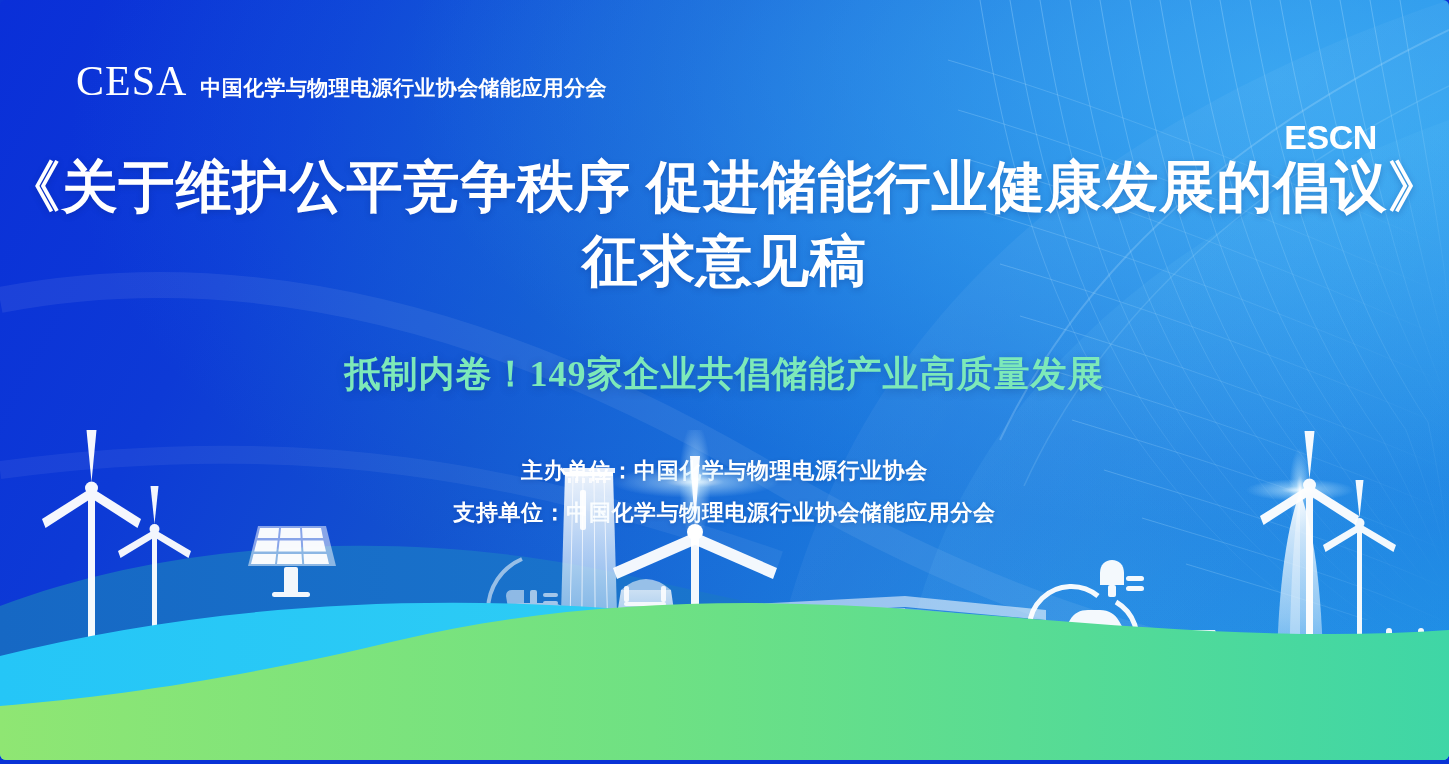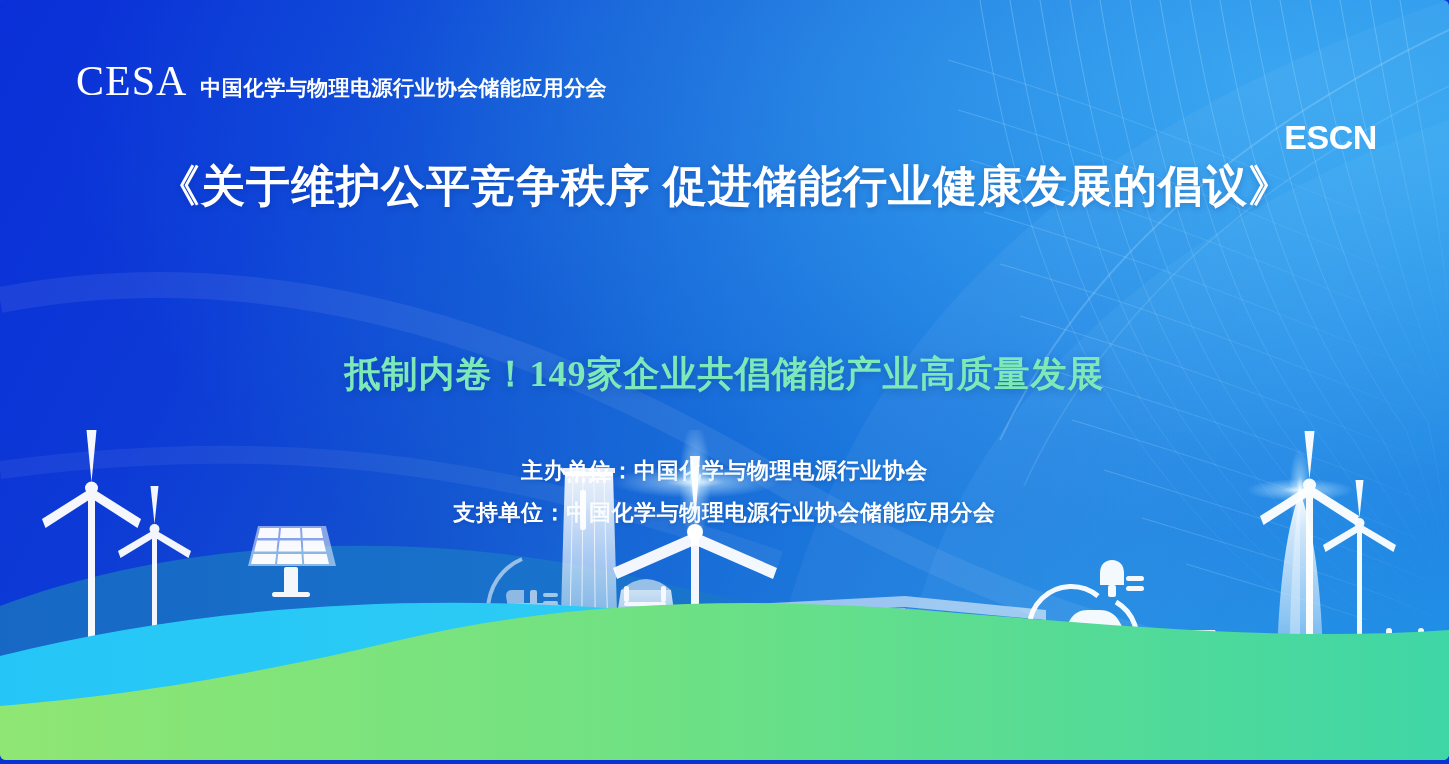--- a/index.html
+++ b/index.html
@@ -40,21 +40,21 @@
     margin-top:48px;
   }
   .escn-en{font-size:34px;font-weight:700;color:#fff;letter-spacing:-.4px;
     font-family:"Liberation Sans","DejaVu Sans",sans-serif;}
   .escn-cn{font-size:31px;font-weight:700;color:#fff;letter-spacing:.5px;margin-left:3px;}
 
   
   .headline{
     position:absolute;left:0;right:0;top:150px;text-align:center;
     font-family:"Liberation Serif","DejaVu Serif",serif;
-    color:#fff;font-weight:700;font-size:44px;line-height:74px;
+    color:#fff;font-weight:700;font-size:56px;line-height:74px;
     letter-spacing:1px;
     text-shadow:0 2px 6px rgba(4,30,110,.25);
   }
   .headline .l2{display:block;}
 
   .subhead{
     position:absolute;left:0;right:0;top:350px;text-align:center;
     font-family:"Liberation Serif","DejaVu Serif",serif;
     font-weight:700;font-size:36px;letter-spacing:1px;
     color:#7de9b9;
@@ -152,20 +152,21 @@
       <div class="cesa-cn">中国化学与物理电源行业协会储能应用分会</div>
     </div>
   </div>
 
   <div class="logo-right">
     <span class="escn-en">ESCN</span>
   </div>
 
   <div class="headline">
     <span class="l1">《关于维护公平竞争秩序 促进储能行业健康发展的倡议》</span>
+    <span class="l2">征求意见稿</span>
   </div>
 
   <div class="subhead">抵制内卷！149家企业共倡储能产业高质量发展</div>
 
   <div class="orgs">
     <div class="org-line">主办单位：中国化学与物理电源行业协会</div>
     <div class="org-line">支持单位：中国化学与物理电源行业协会储能应用分会</div>
   </div>
 
   <svg class="scene" viewBox="0 0 1449 330" preserveAspectRatio="none" aria-hidden="true">

